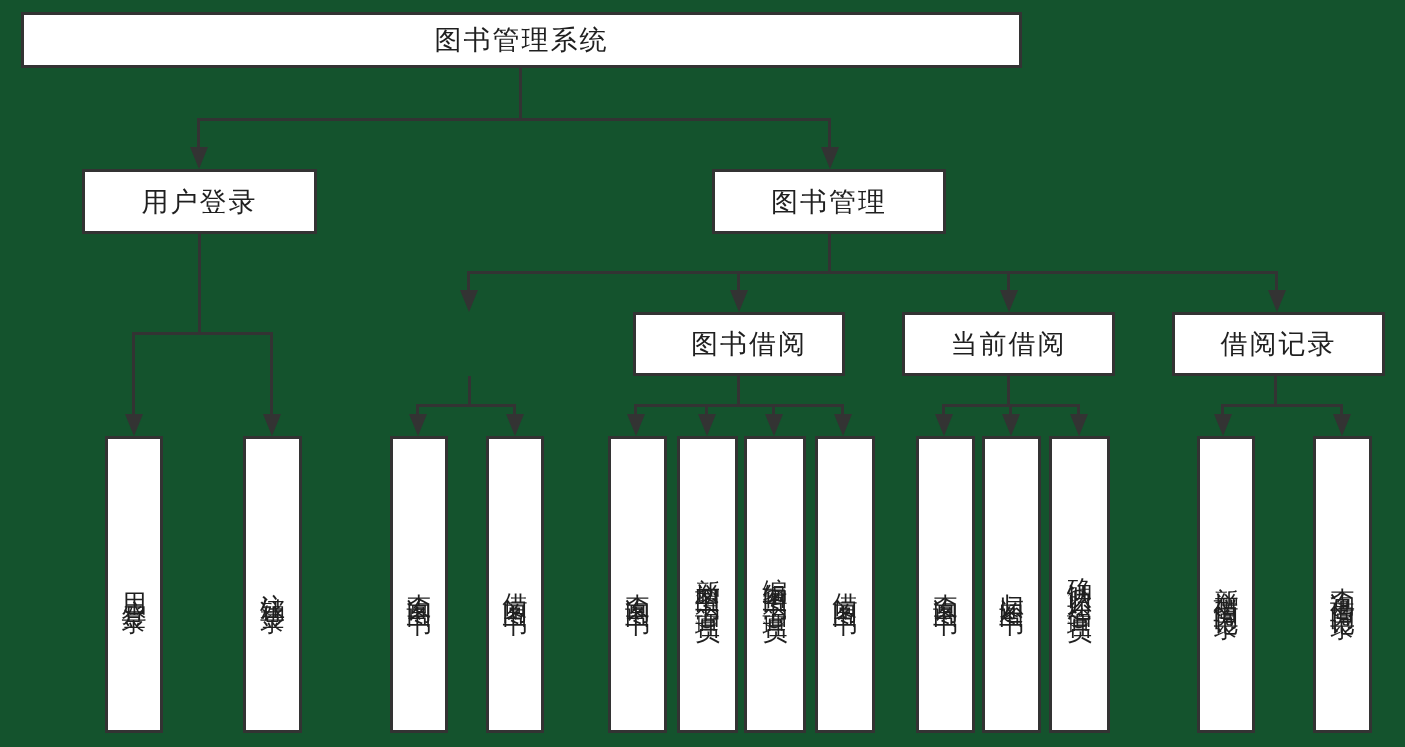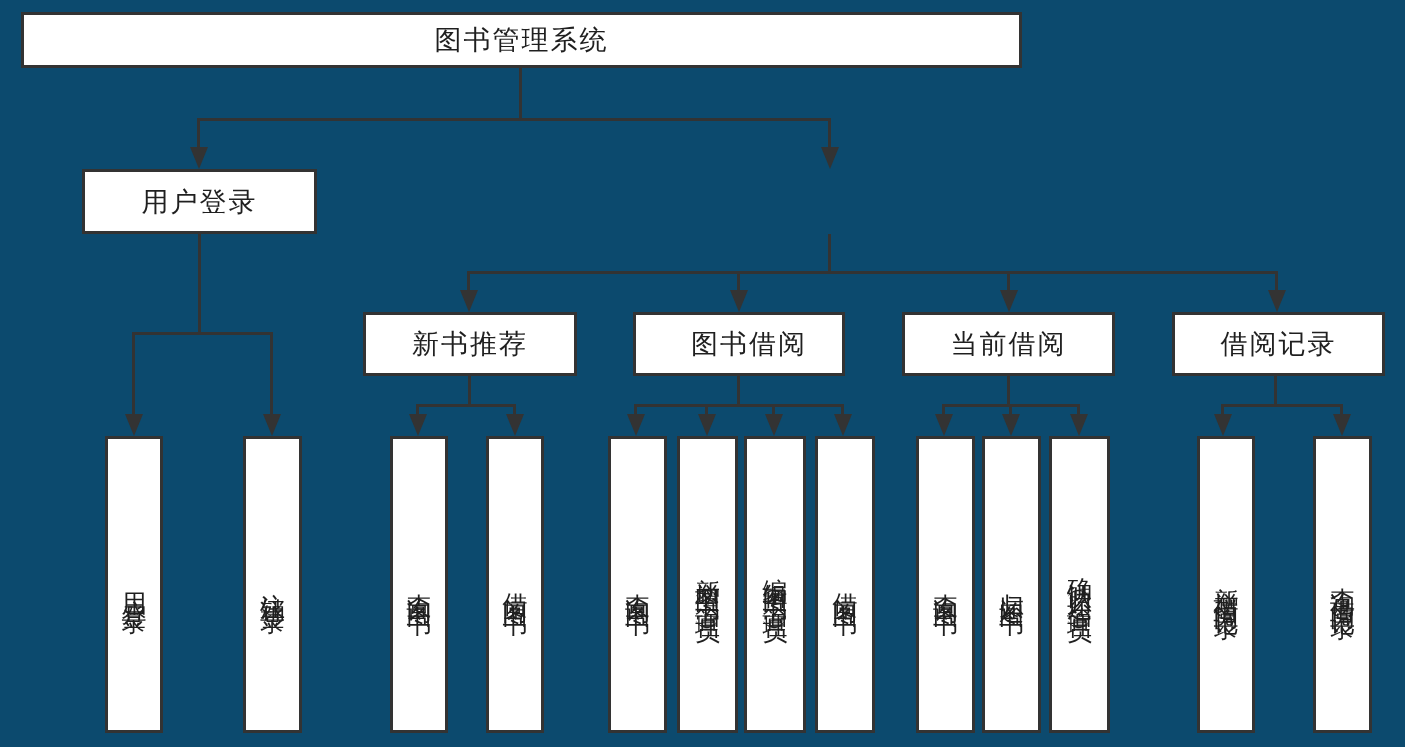--- a/index.html
+++ b/index.html
@@ -1,19 +1,19 @@
 <!DOCTYPE html>
 <html><head>
 <meta charset="utf-8">
 <style>
   html,body{margin:0;padding:0;background:#ffffff;}
   #stage{
     position:relative;
     width:1405px;height:747px;
-    background:#0c4a6e;
+    background:#14532d;
     font-family:"Liberation Sans","DejaVu Sans",sans-serif;
     overflow:hidden;
   }
   .hbox{
     position:absolute;
     box-sizing:border-box;
     border:3px solid #333333;
     background:#ffffff;
     display:flex;align-items:center;justify-content:center;
     font-size:27px;color:#1f1f1f;
@@ -63,42 +63,42 @@
   <div class="vline" style="left:519px;top:68px;height:52px;"></div>
   <div class="hline" style="left:197px;top:118px;width:634px;"></div>
   <div class="vline" style="left:197px;top:118px;height:32px;"></div>
   <div class="arrow" style="left:190px;top:147px;"></div>
   <div class="vline" style="left:828px;top:118px;height:32px;"></div>
   <div class="arrow" style="left:821px;top:147px;"></div>
 
   <div class="hbox" style="left:82px;top:169px;width:235px;height:65px;">
     <span>用户登录</span>
   </div>
+  <div class="hbox" style="left:712px;top:169px;width:234px;height:65px;">
+    <span>图书管理</span>
+  </div>
 
   <div class="vline" style="left:198px;top:234px;height:101px;"></div>
   <div class="hline" style="left:132px;top:332px;width:141px;"></div>
   <div class="vline" style="left:132px;top:332px;height:86px;"></div>
   <div class="arrow" style="left:125px;top:414px;"></div>
   <div class="vline" style="left:270px;top:332px;height:86px;"></div>
   <div class="arrow" style="left:263px;top:414px;"></div>
 
   <div class="vline" style="left:828px;top:234px;height:40px;"></div>
   <div class="hline" style="left:467px;top:271px;width:811px;"></div>
   <div class="vline" style="left:467px;top:271px;height:22px;"></div>
   <div class="arrow" style="left:460px;top:290px;"></div>
   <div class="vline" style="left:737px;top:271px;height:22px;"></div>
   <div class="arrow" style="left:730px;top:290px;"></div>
   <div class="vline" style="left:1007px;top:271px;height:22px;"></div>
   <div class="arrow" style="left:1000px;top:290px;"></div>
   <div class="vline" style="left:1275px;top:271px;height:22px;"></div>
   <div class="arrow" style="left:1268px;top:290px;"></div>
 
-  <div class="hbox" style="left:363px;top:312px;width:214px;height:64px;">
-    <span>新书推荐</span>
-  </div>
   <div class="hbox" style="left:633px;top:312px;width:212px;height:64px;padding-left:20px;">
     <span>图书借阅</span>
   </div>
   <div class="hbox" style="left:902px;top:312px;width:213px;height:64px;">
     <span>当前借阅</span>
   </div>
   <div class="hbox" style="left:1172px;top:312px;width:213px;height:64px;">
     <span>借阅记录</span>
   </div>
 

